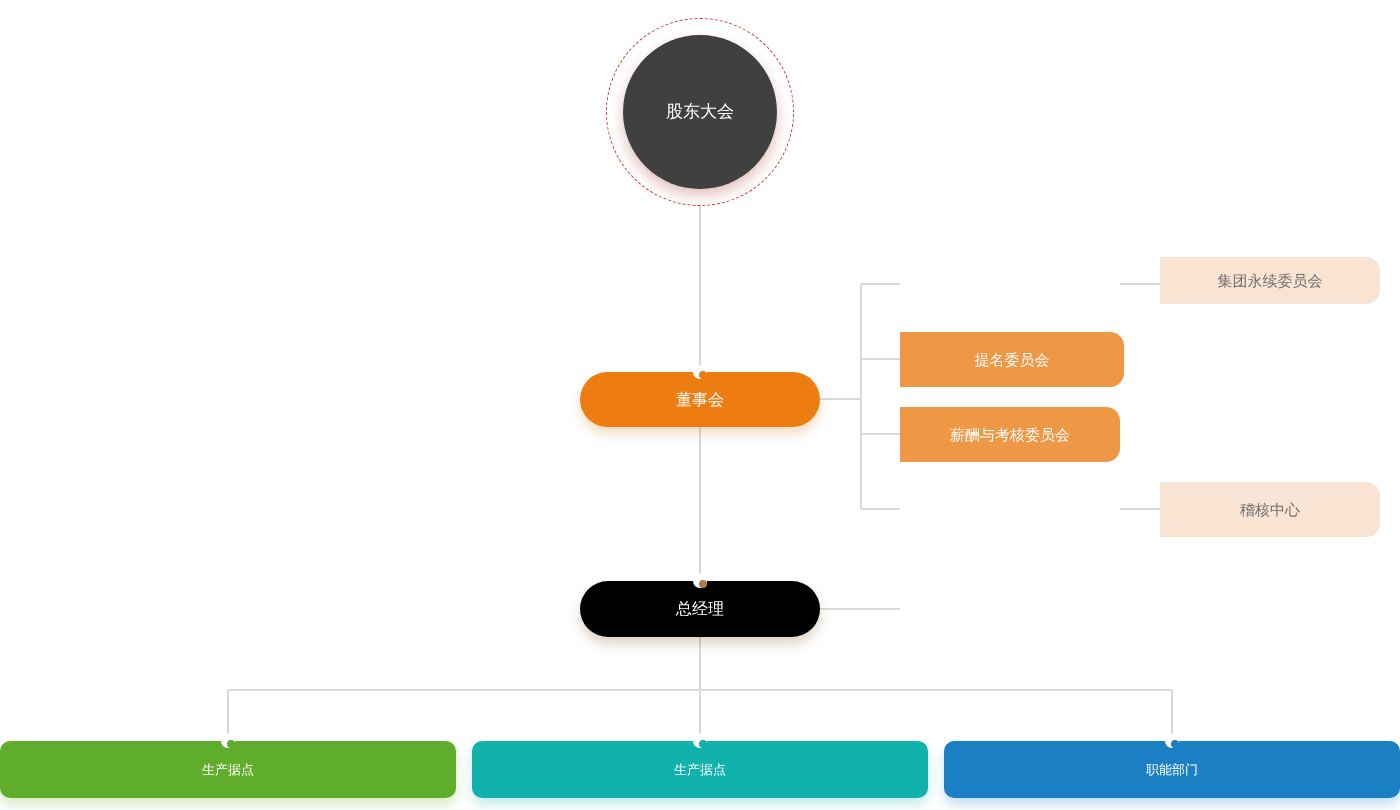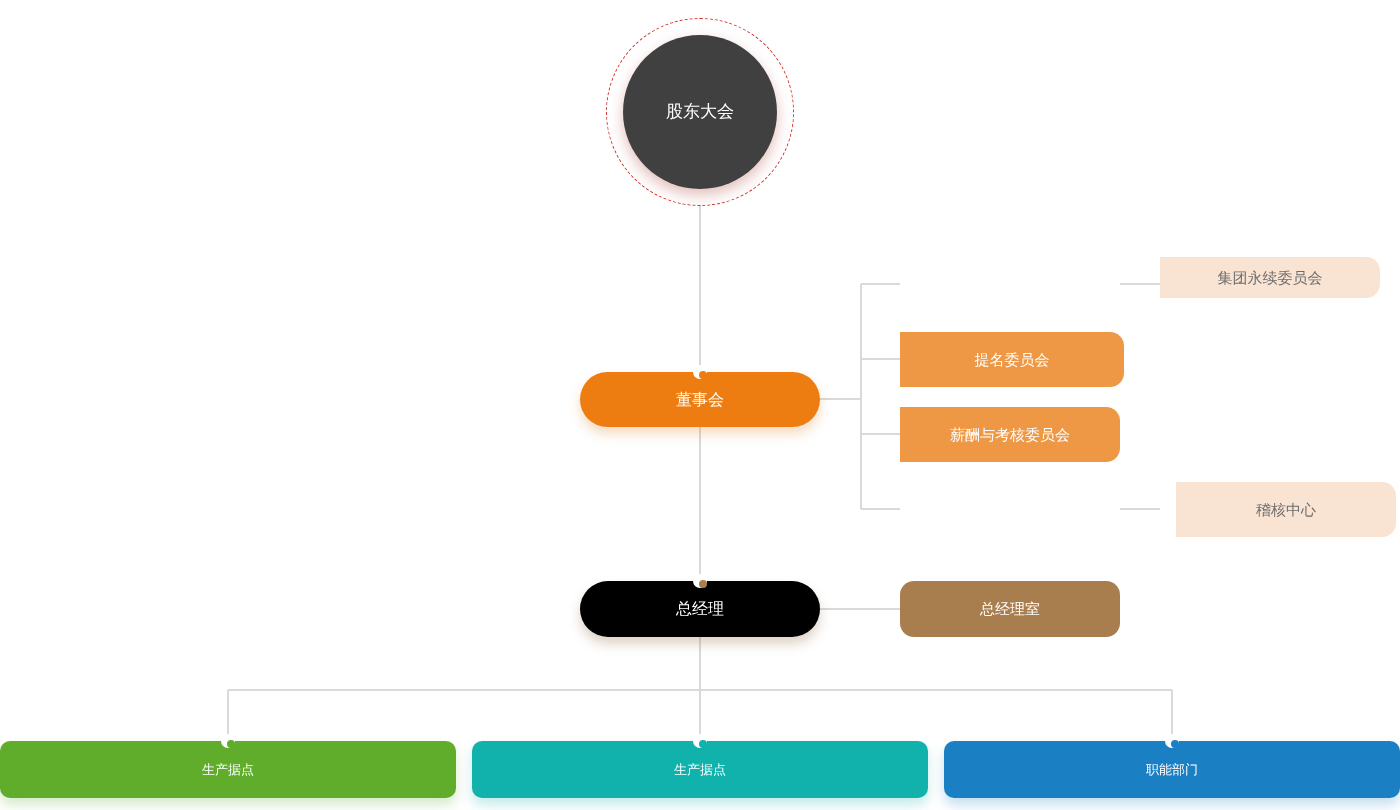--- a/index.html
+++ b/index.html
@@ -159,37 +159,34 @@
     <div class="dot-inner dot-orange" style="left:3px; top:3px;"></div>
   </div>
 
   <div class="node committee-node" style="left:900px; top:332px; width:224px; height:55px;">
     <span>提名委员会</span>
   </div>
   <div class="node committee-node" style="left:900px; top:407px; width:220px; height:55px;">
     <span>薪酬与考核委员会</span>
   </div>
 
-  <div class="node pale-node" style="left:1160px; top:257px; width:220px; height:41px;">
+  <div class="node pale-node" style="left:1160px; top:257px; width:220px; height:47px;">
     <span>集团永续委员会</span>
   </div>
-  <div class="node pale-node" style="left:1160px; top:482px; width:220px; height:55px;margin-left:16px;">
+  <div class="node pale-node" style="left:1160px; top:482px; width:220px; height:55px;">
     <span>稽核中心</span>
   </div>
 
   <div class="node pill-node pill-gm" style="left:580px; top:581px; width:240px; height:56px;">
     <span>总经理</span>
   </div>
   <div class="dot" style="left:693px; top:574px;">
     <div class="dot-inner dot-brown" style="left:3px; top:3px;"></div>
   </div>
 
-  <div class="node office-node" style="left:900px; top:581px; width:220px; height:56px;">
-    <span>总经理室</span>
-  </div>
 
   <div class="node division-node division-green" style="left:0px; top:741px; width:456px; height:57px;">
     <span>生产据点</span>
   </div>
   <div class="dot" style="left:221px; top:734px;">
     <div class="dot-inner dot-green" style="left:3px; top:3px;"></div>
   </div>
 
   <div class="node division-node division-teal" style="left:472px; top:741px; width:456px; height:57px;">
     <span>生产据点</span>

